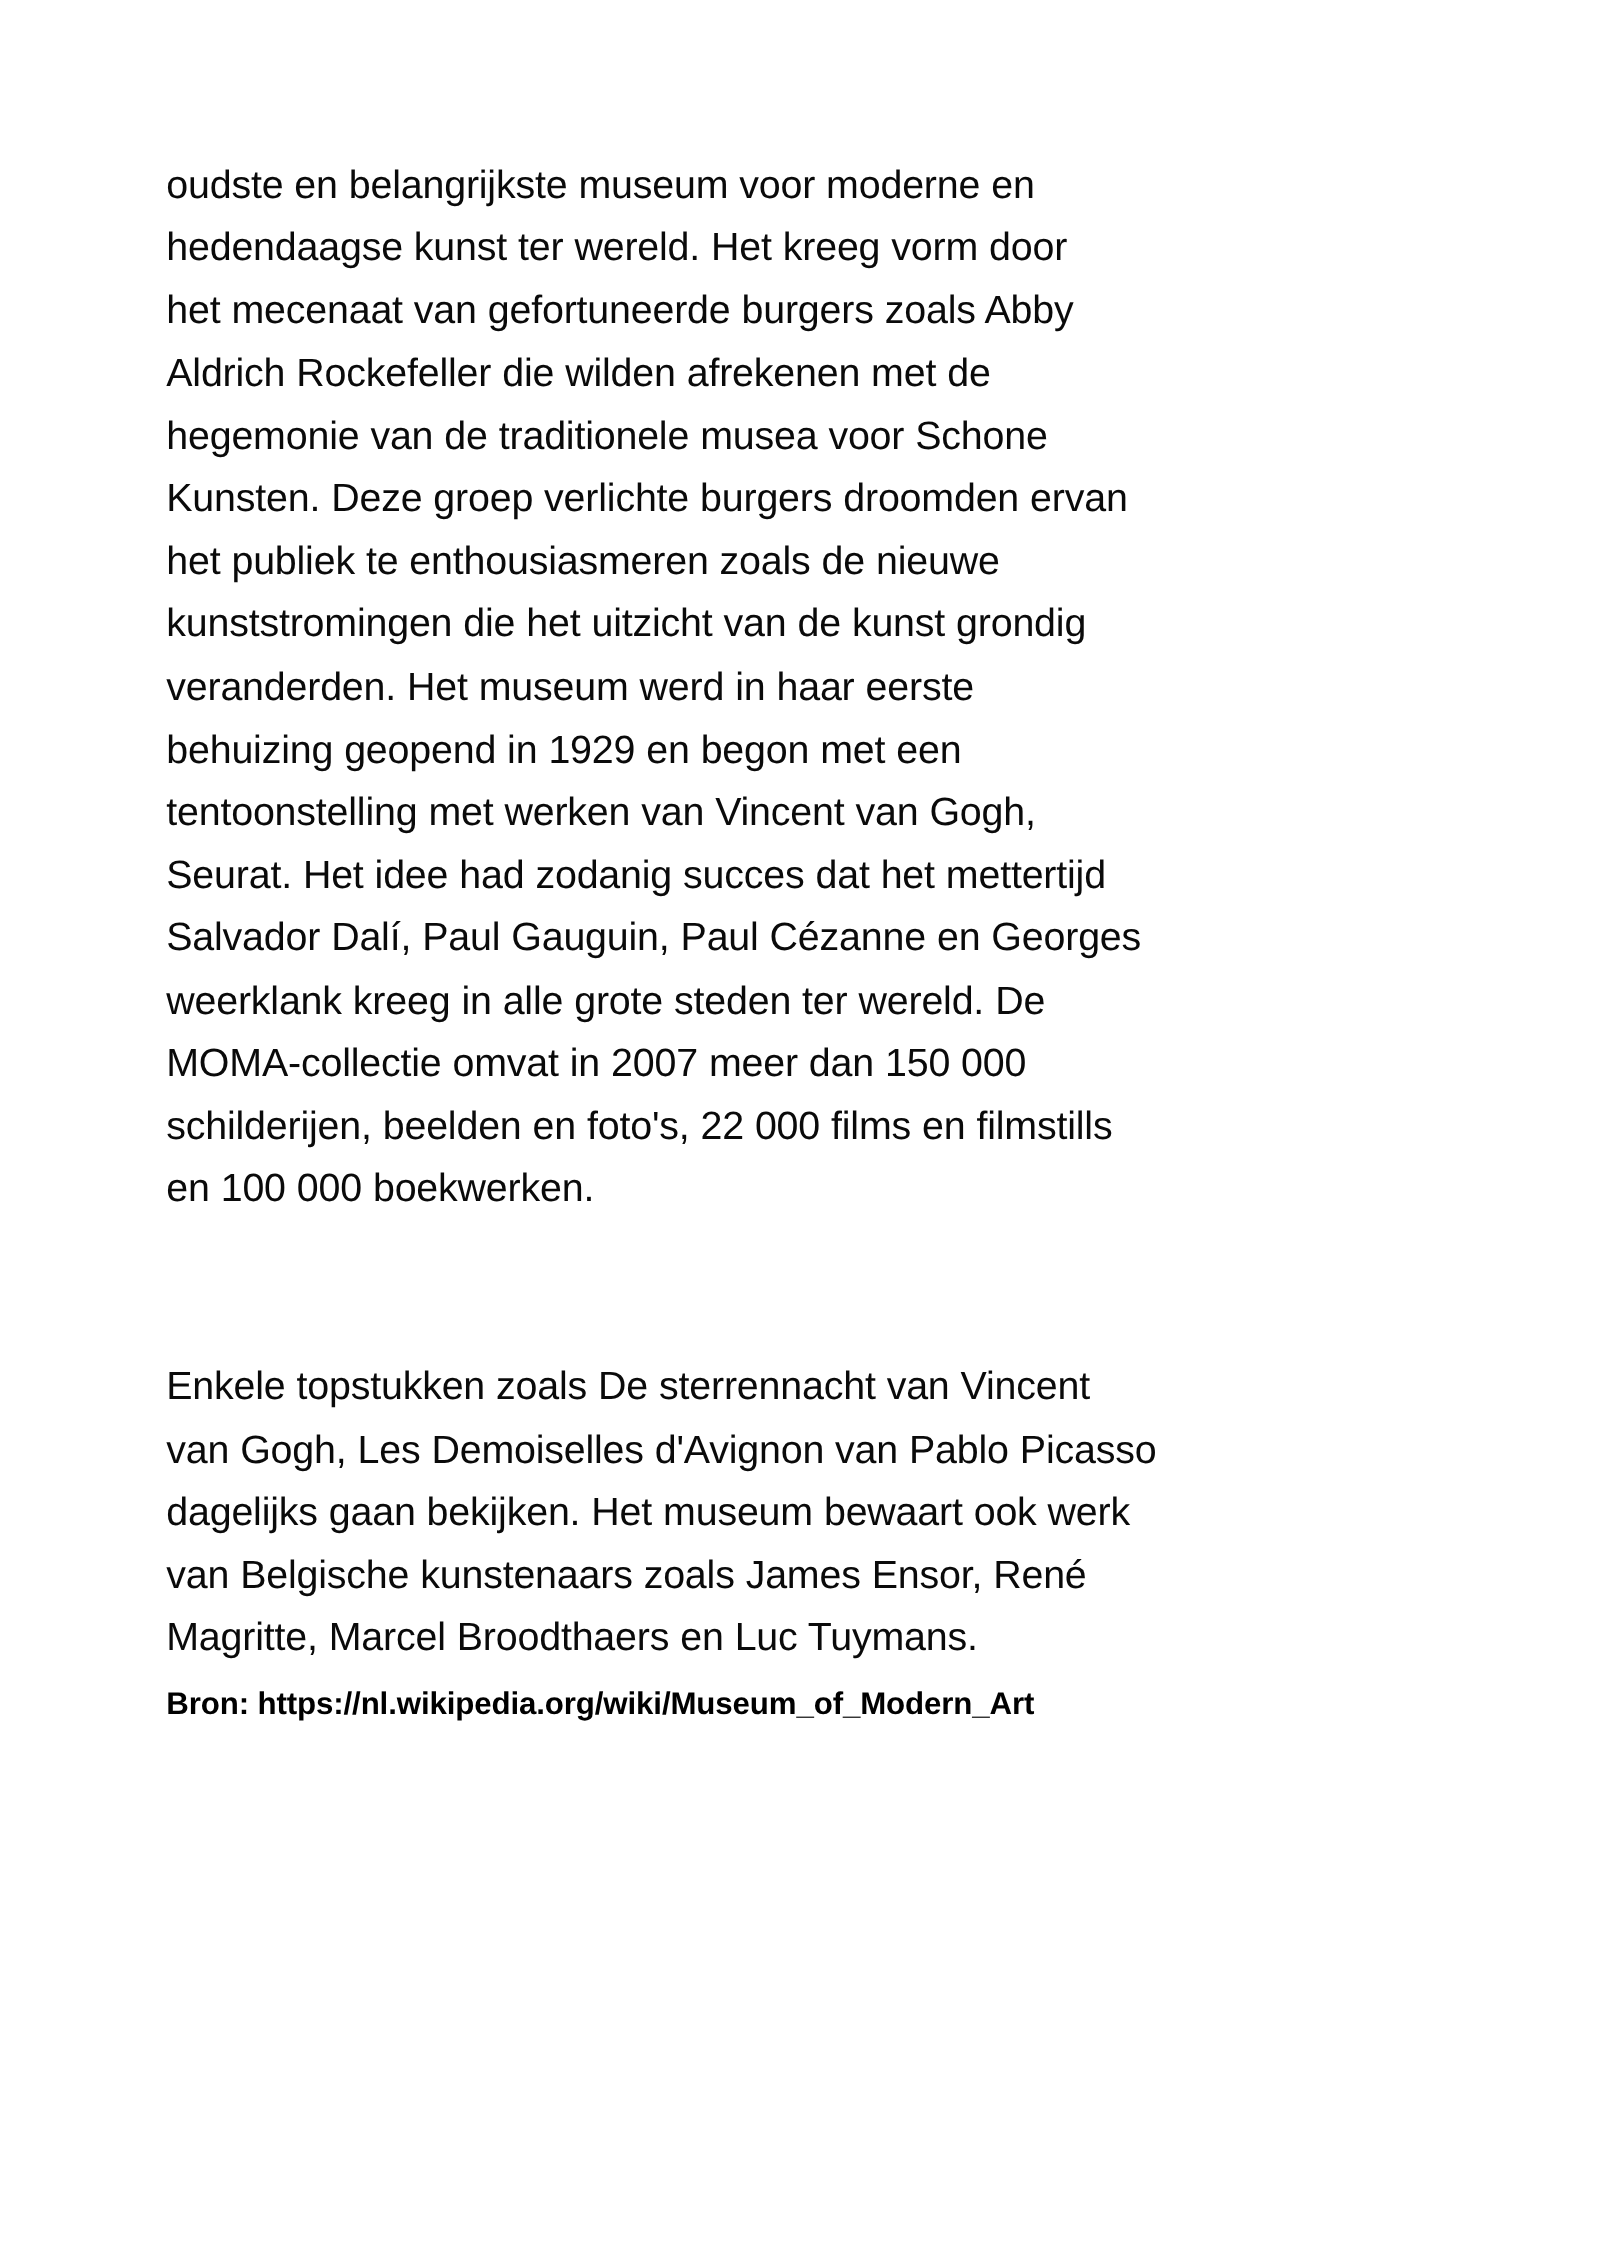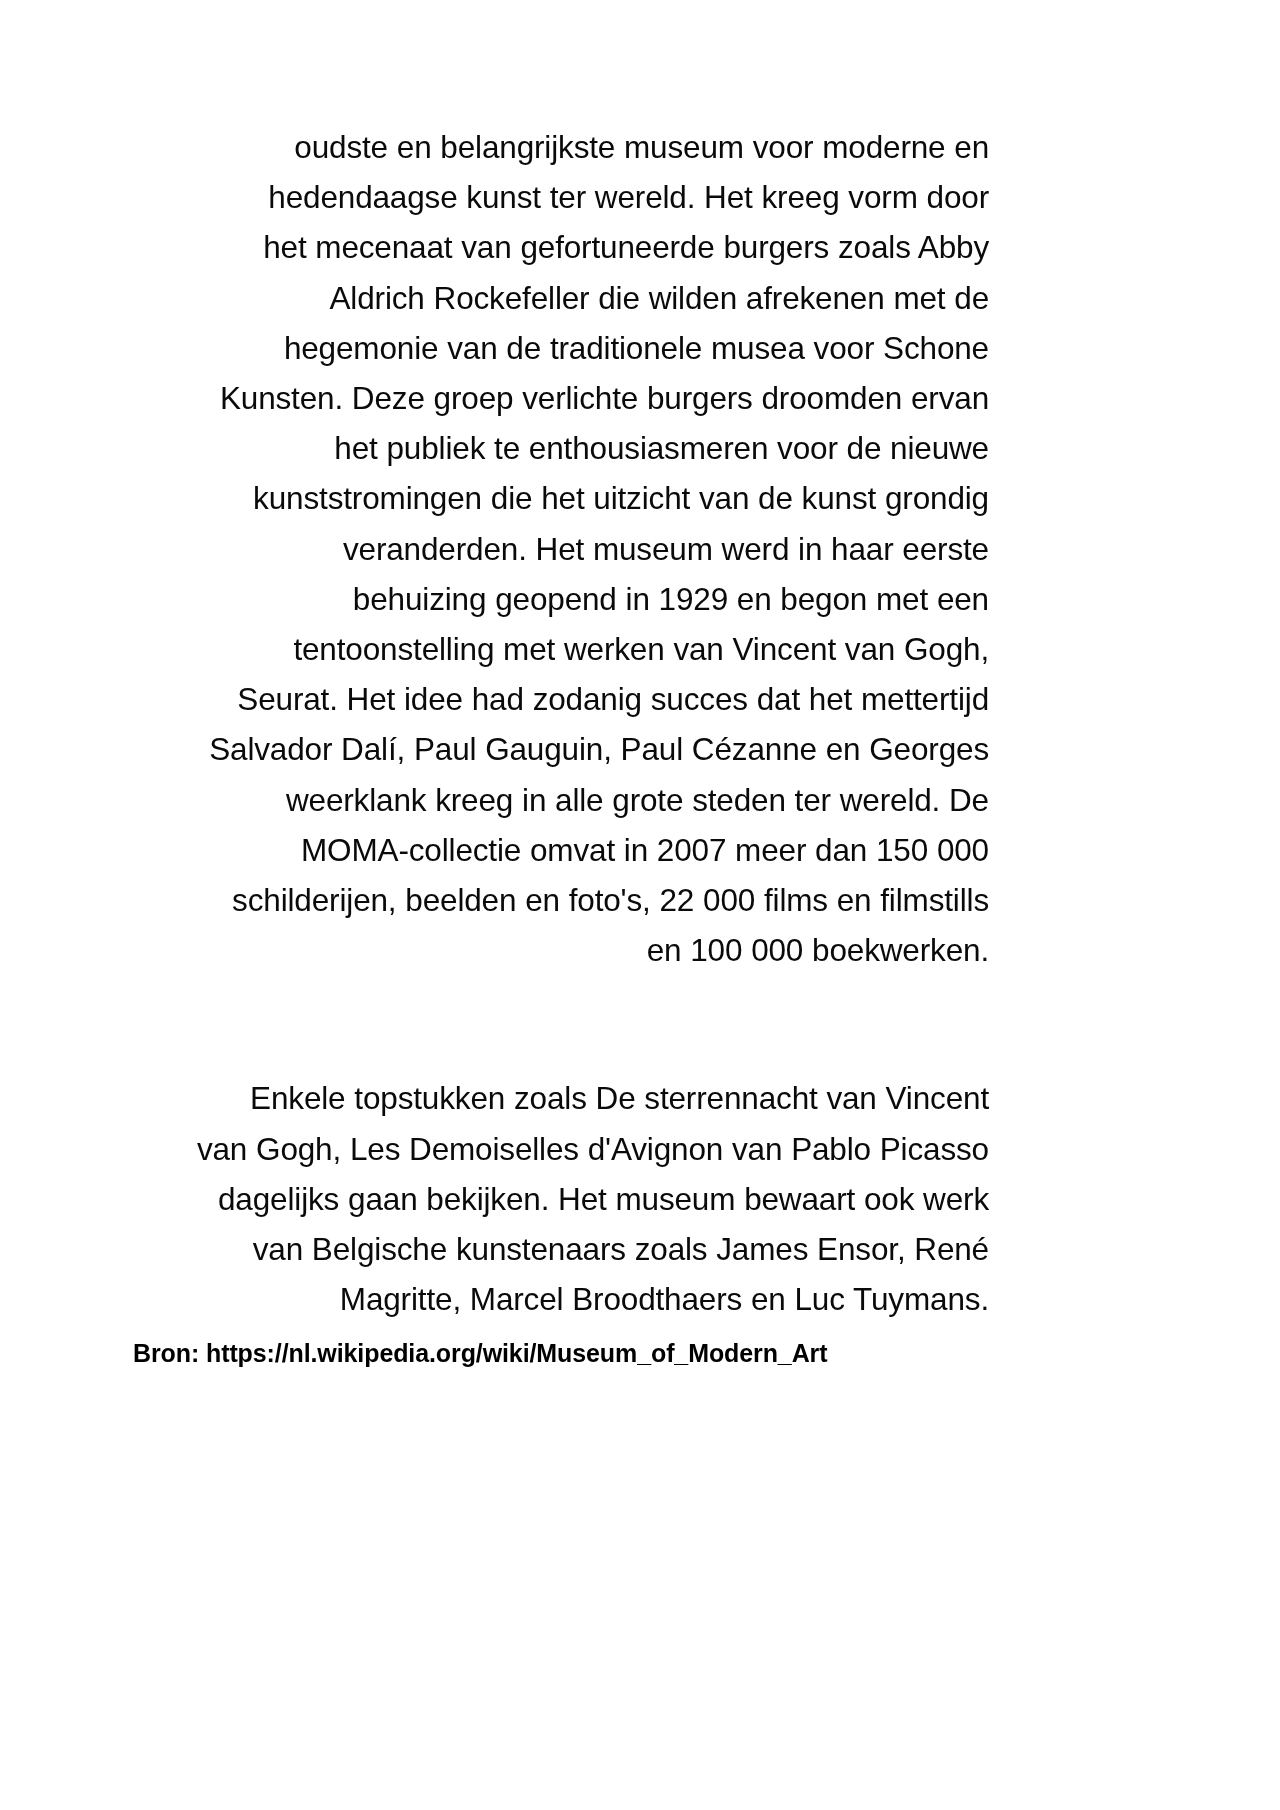--- a/index.html
+++ b/index.html
@@ -45,54 +45,53 @@
 
   .para-body {
     
   }
 
   .gap {
     height: 98px;
   }
 
   .para-second {
-    margin-top: 0;
+    margin-top: 10px;
   }
 
   .source {
     margin: 0;
     margin-top: 9px;
     font-size: 25px;
     line-height: 40px;
     font-weight: 700;
     color: #000000;
     letter-spacing: -0.1px;
   }
 
   
   .ln {
     display: block;
     white-space: pre;
-    text-align: right;
   }
 </style>
 </head>
 <body>
 
 <div class="page">
   <div class="content">
 
     <p class="para para-body">
       <span class="ln">oudste en belangrijkste museum voor moderne en</span>
         <span class="ln">hedendaagse kunst ter wereld. Het kreeg vorm door</span>
         <span class="ln">het mecenaat van gefortuneerde burgers zoals Abby</span>
         <span class="ln">Aldrich Rockefeller die wilden afrekenen met de</span>
         <span class="ln">hegemonie van de traditionele musea voor Schone</span>
         <span class="ln">Kunsten. Deze groep verlichte burgers droomden ervan</span>
-        <span class="ln">het publiek te enthousiasmeren voor de nieuwe</span>
+        <span class="ln">het publiek te enthousiasmeren zoals de nieuwe</span>
         <span class="ln">kunststromingen die het uitzicht van de kunst grondig</span>
         <span class="ln">veranderden. Het museum werd in haar eerste</span>
         <span class="ln">behuizing geopend in 1929 en begon met een</span>
         <span class="ln">tentoonstelling met werken van Vincent van Gogh,</span>
         <span class="ln">Seurat. Het idee had zodanig succes dat het mettertijd</span>
         <span class="ln">Salvador Dalí, Paul Gauguin, Paul Cézanne en Georges</span>
         <span class="ln">weerklank kreeg in alle grote steden ter wereld. De</span>
         <span class="ln">MOMA-collectie omvat in 2007 meer dan 150 000</span>
         <span class="ln">schilderijen, beelden en foto's, 22 000 films en filmstills</span>
         <span class="ln">en 100 000 boekwerken.</span>

